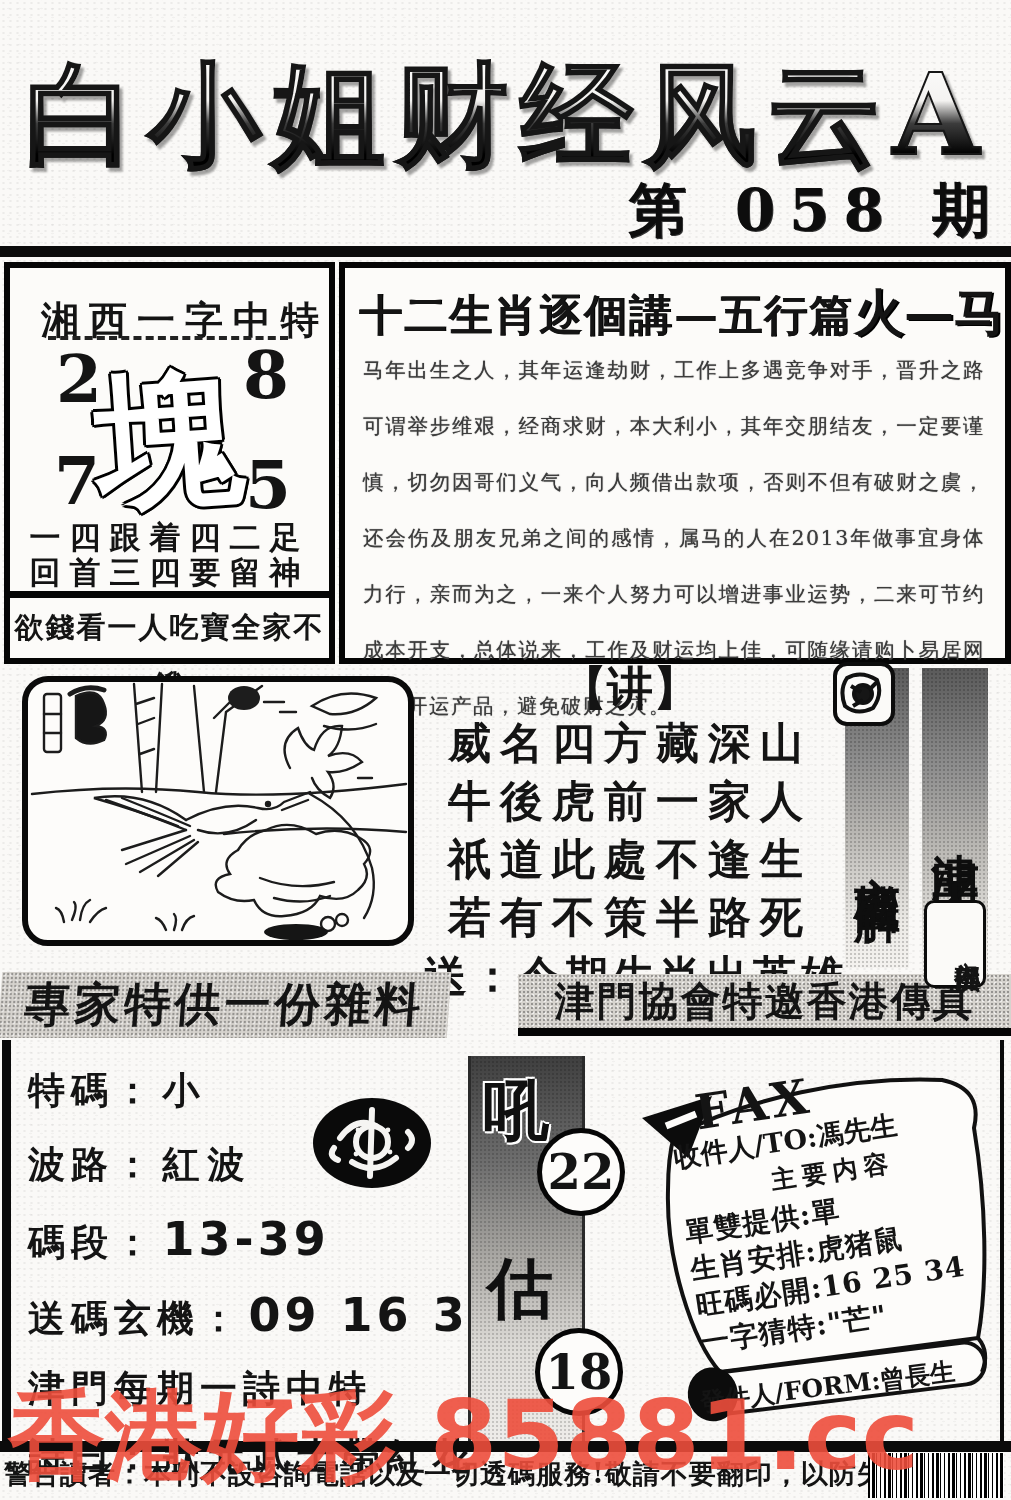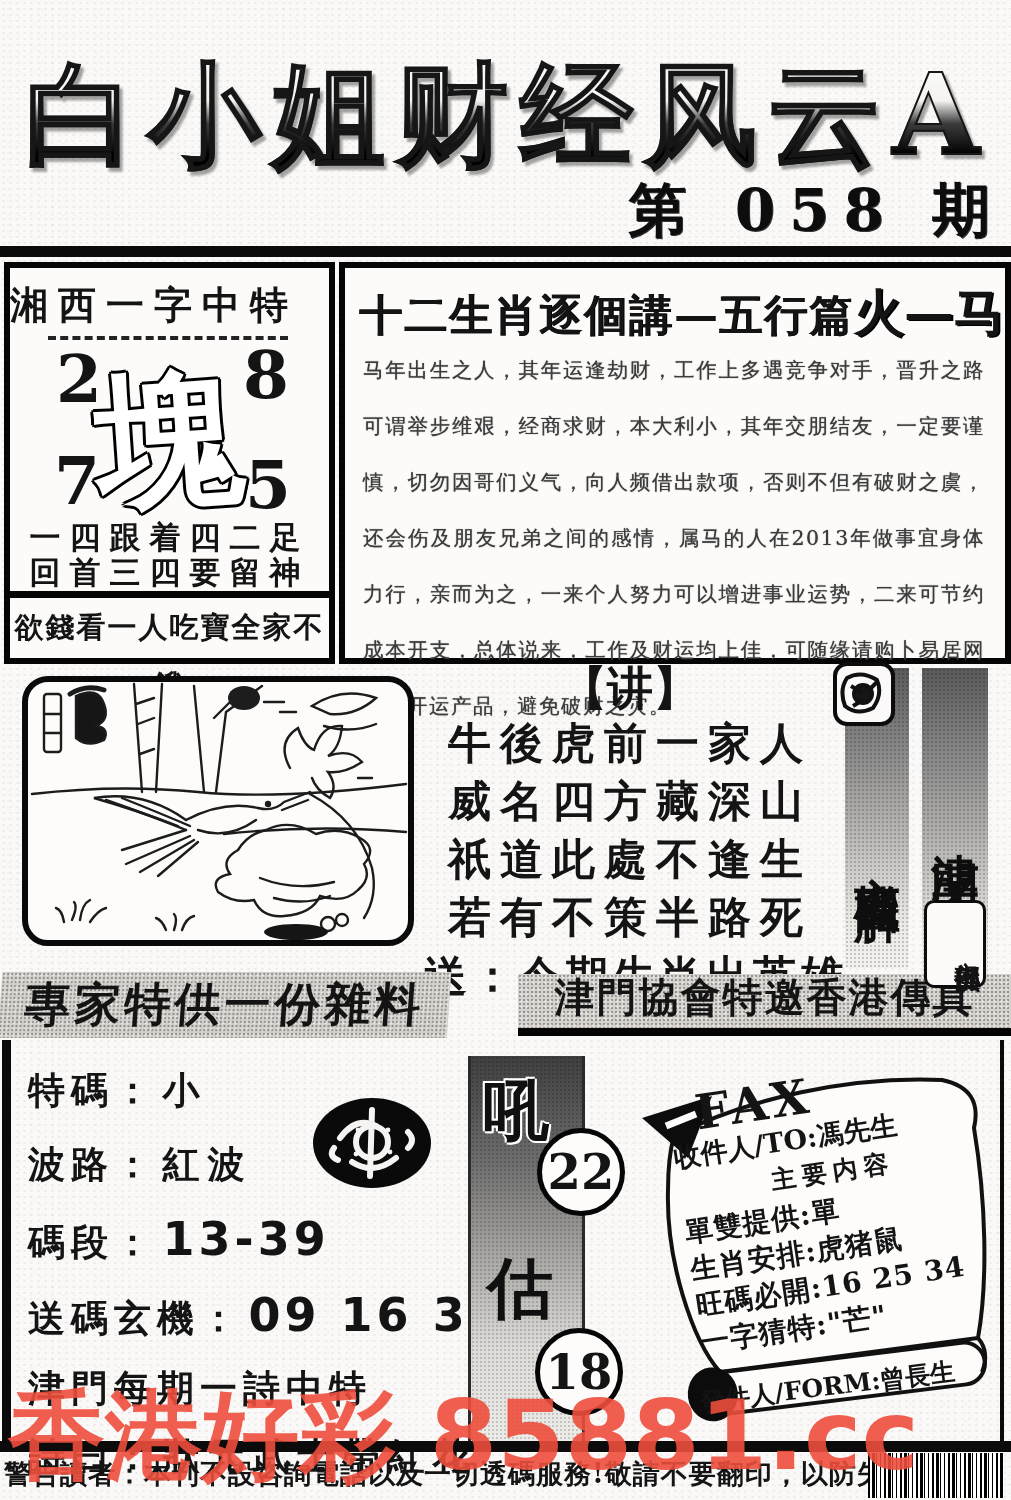--- a/index.html
+++ b/index.html
@@ -20,21 +20,21 @@
     -webkit-background-clip:text;background-clip:text;color:transparent;
     filter:drop-shadow(3px 4px 1px rgba(0,0,0,.35));}
   .issue{left:600px;top:178px;width:404px;height:64px;font-size:58px;font-weight:bold;
     letter-spacing:14px;text-align:right;line-height:64px;color:#0d0d0d;
     text-shadow:1px 1px 0 #333;}
   .top-rule{left:0;top:246px;width:1011px;height:11px;background:#0b0b0b;}
 
   
   .hunan-box{left:4px;top:262px;width:331px;height:402px;border:6px solid #050505;
     box-sizing:border-box;background:#fcfbf9;}
-  .hunan-header{position:absolute;left:0;top:12px;width:100%;text-align:left;
+  .hunan-header{position:absolute;left:0;top:27px;width:100%;text-align:right;
     font-size:38px;font-weight:bold;letter-spacing:10px;}
   .hunan-dashes{position:absolute;left:38px;top:68px;width:240px;border-top:4px dashed #222;}
   .hunan-grid{position:absolute;left:0;top:72px;width:100%;height:176px;}
   .corner-num{position:absolute;font-size:66px;font-weight:bold;line-height:1;}
   .n-tl{left:46px;top:6px;} .n-tr{right:40px;top:2px;}
   .n-bl{left:44px;top:108px;} .n-br{right:38px;top:112px;}
   .center-char{position:absolute;left:50%;top:56%;transform:translate(-50%,-50%) rotate(-4deg);
     font-size:148px;font-weight:bold;color:#fff;line-height:1;
     text-shadow:3px 0 #000,-3px 0 #000,0 3px #000,0 -3px #000,2px 2px #000,-2px -2px #000,2px -2px #000,-2px 2px #000;}
   .hunan-verse{position:absolute;left:0;top:252px;width:100%;text-align:center;
@@ -80,21 +80,21 @@
   
   .banner{box-sizing:border-box;
     background-color:#d6d3ce;
     background-image:radial-gradient(rgba(0,0,0,.3) 1px, transparent 1.25px),
                      radial-gradient(rgba(255,255,255,.55) 1px, transparent 1.2px);
     background-size:4px 4px,6px 6px;
     font-weight:900;white-space:nowrap;overflow:hidden;}
   .banner-left{left:0;top:972px;width:449px;height:66px;font-size:46px;line-height:64px;
     text-align:center;transform:skewX(-4deg);letter-spacing:4px;}
   .banner-right{left:518px;top:974px;width:493px;height:62px;font-size:40px;line-height:54px;
-    text-align:center;border-bottom:8px solid #050505;letter-spacing:2px;font-family:Liberation Mono, monospace;}
+    text-align:center;border-bottom:8px solid #050505;letter-spacing:2px;}
 
   
   .tips-border{left:2px;top:1040px;width:9px;height:403px;background:#0a0a0a;}
   .tips{left:28px;top:1062px;width:450px;}
   .tip-row{white-space:nowrap;font-weight:bold;}
   .tip-label{font-size:37px;letter-spacing:6px;}
   .tip-value{font-size:37px;letter-spacing:8px;}
   .tip-value.numeric{font-family:"DejaVu Sans","Liberation Sans",sans-serif;
     font-weight:700;letter-spacing:4px;font-size:46px;}
   .r0{margin-top:4px;} .r1{margin-top:24px;} .r2{margin-top:22px;}
@@ -204,22 +204,22 @@
         <path d="M48,14 q22,-10 28,8 q6,16 -8,22 q14,2 8,14 q-16,8 -28,-2 Z" fill="#161616"></path>
         <path d="M42,12 q16,-10 34,-4" stroke-width="5"></path>
       </g>
       <ellipse cx="216" cy="16" rx="16" ry="12" fill="#1d1d1d"></ellipse>
       <ellipse cx="268" cy="250" rx="32" ry="8" fill="#151515"></ellipse>
     </svg>
   </div>
 
   <div class="abs poem">
     <div class="poem-head">【讲】</div>
+    <div class="poem-line">威名四方藏深山</div>
     <div class="poem-line">牛後虎前一家人</div>
-    <div class="poem-line">威名四方藏深山</div>
     <div class="poem-line">祇道此處不逢生</div>
     <div class="poem-line">若有不策半路死</div>
     <div class="poem-gift">送：今期生肖出英雄</div>
   </div>
 
   <div class="abs seal-icon">
     <svg viewBox="0 0 54 56" width="54" height="56">
       <g stroke="#111" fill="none" stroke-width="4">
         <path d="M10,12 q14,-8 30,2 q6,14 -4,28 q-16,8 -28,-2 q-6,-16 2,-28 Z"></path>
         <circle cx="26" cy="28" r="9" fill="#161616"></circle>

